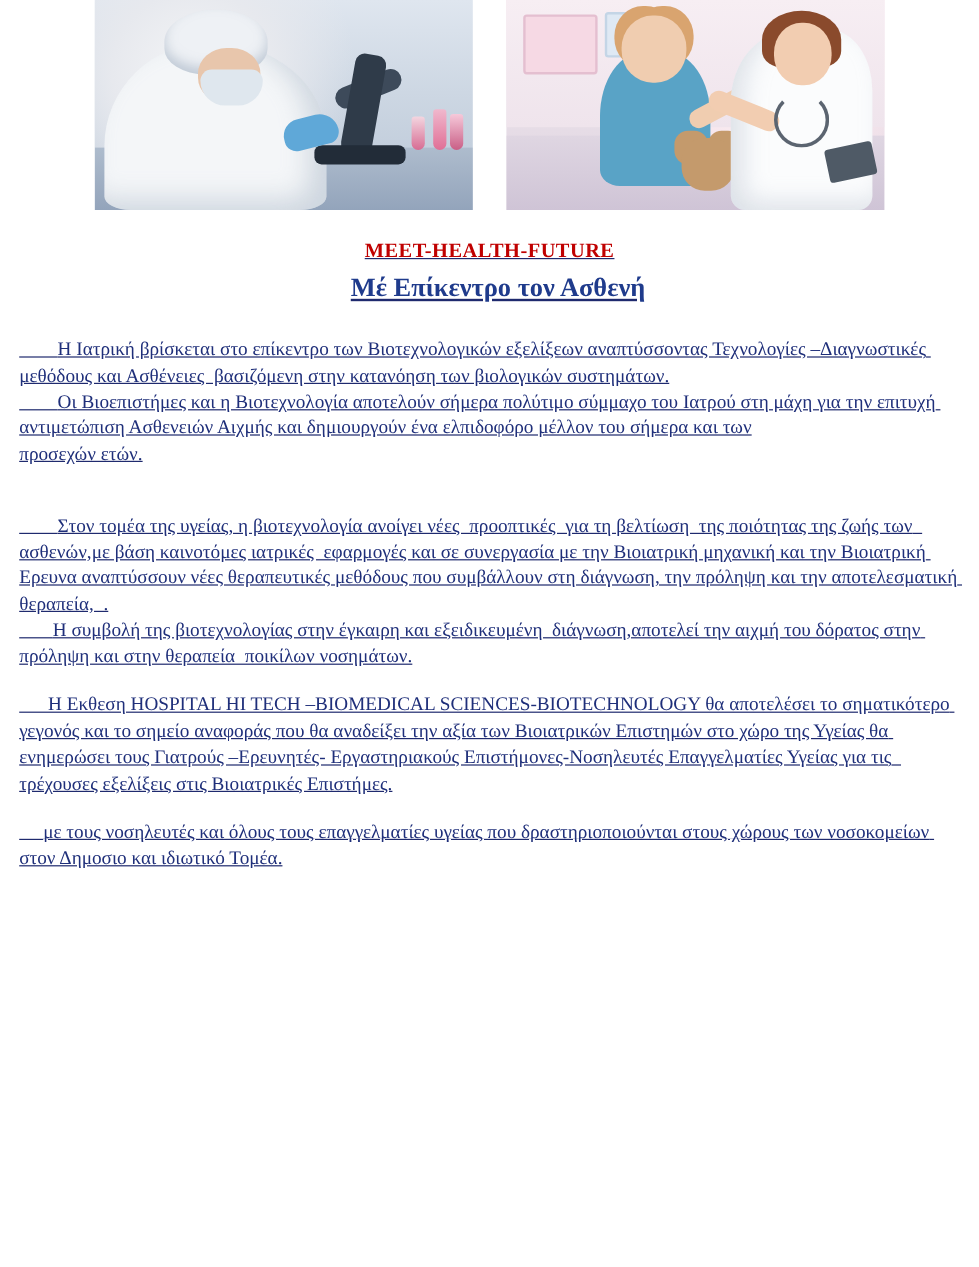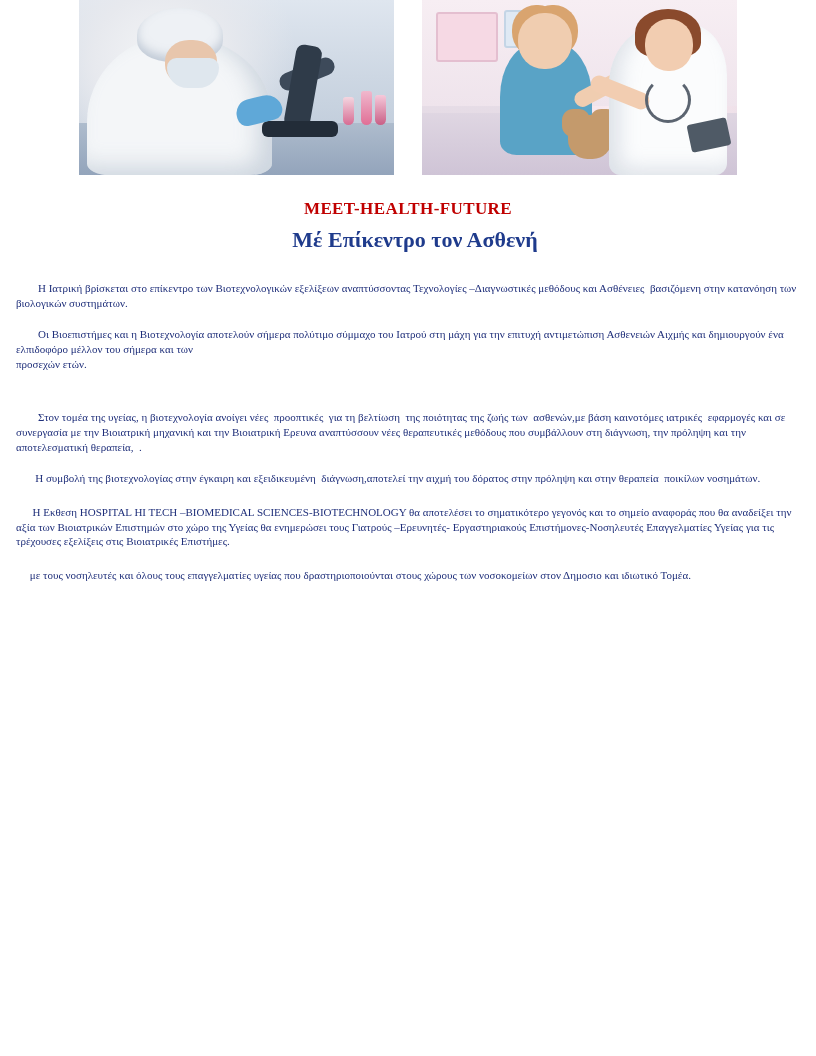--- a/index.html
+++ b/index.html
@@ -12,20 +12,21 @@
     height: 1056px;
     font-family: "Liberation Serif", serif;
     color: #1f2a6e;
     overflow: hidden;
   }
   .page {
     position: relative;
     width: 816px;
     height: 1056px;
     box-sizing: border-box;
+    text-decoration: underline;
   }
 
   
   .images {
     display: flex;
     justify-content: center;
     gap: 28px;
     padding-top: 0;
   }
   .photo {
@@ -247,31 +248,31 @@
     font-weight: bold;
     font-size: 22px;
     color: #1f3b8c;
     margin: 8px 0 0 0;
     padding-left: 14px;
   }
 
   
   .body {
     margin: 28px 16px 0 16px;
-    font-size: 11px;
+    font-size: 16px;
     line-height: 1.36;
     color: #1f2f7a;
   }
   .para {
     margin: 0 0 0 0;
     text-align: left;
     white-space: pre-wrap;
   }
   .para + .para {
-    margin-top: 16px;
+    margin-top: 0;
   }
   .gap-md { height: 19px; }
 </style>
 </head>
 <body>
 
 <div class="page">
 
   <div class="images">
     <div class="photo lab">

